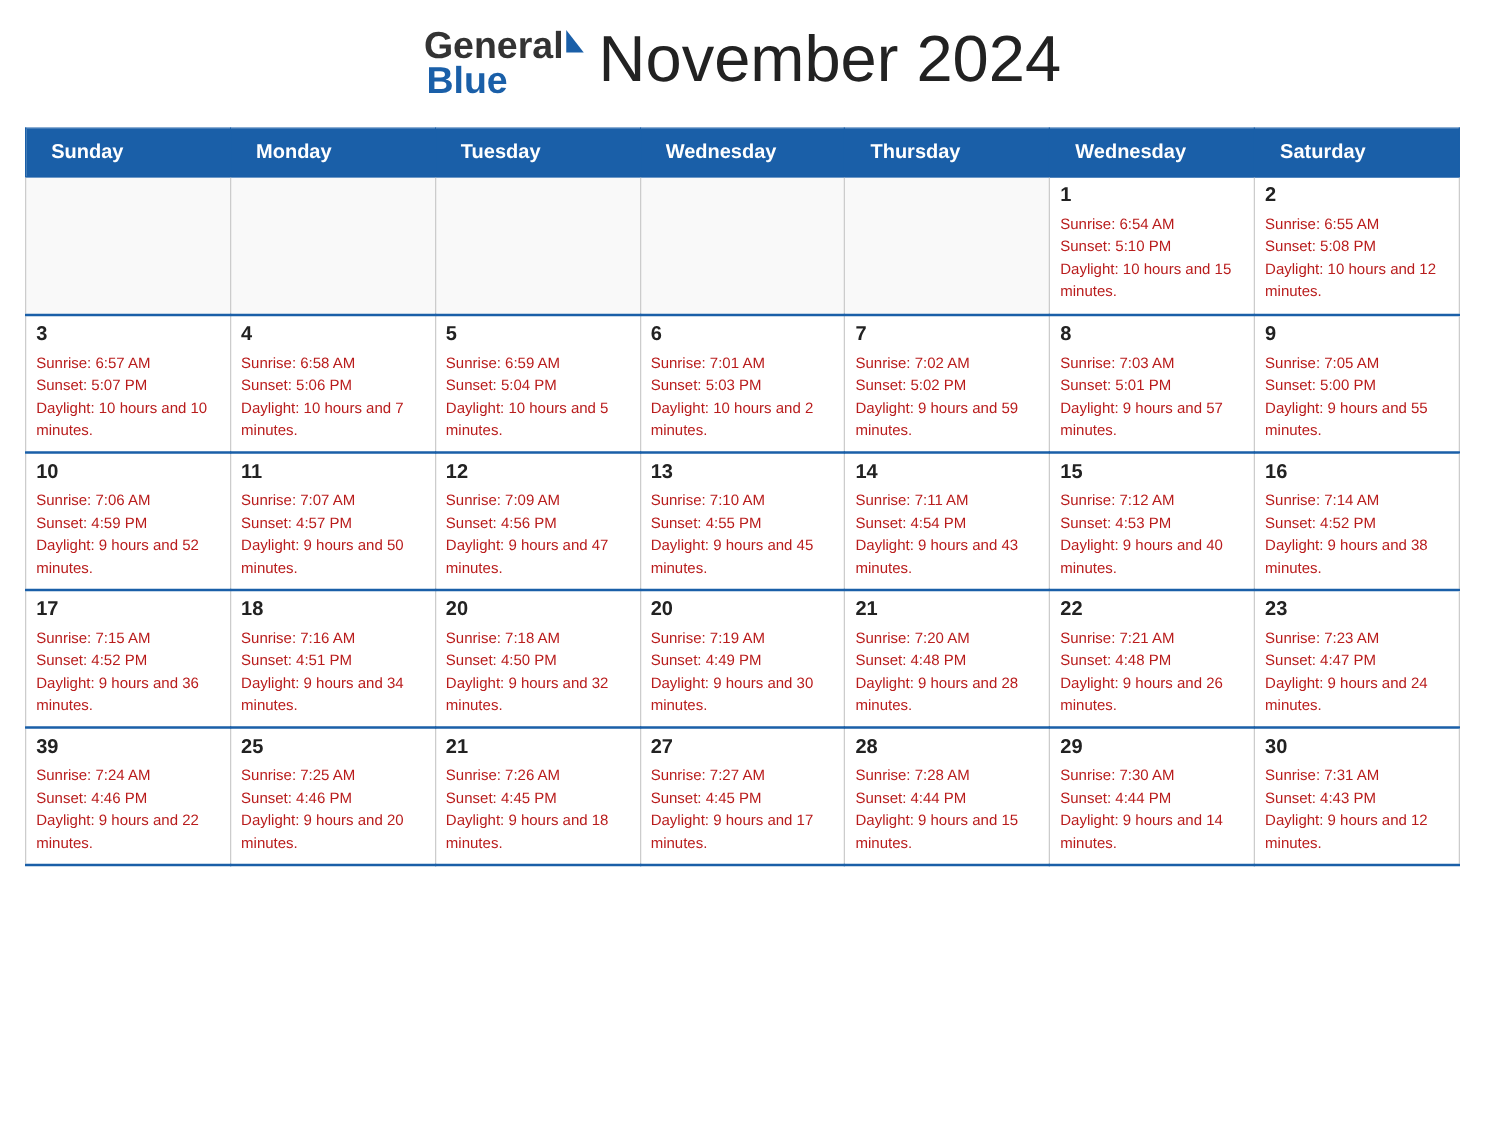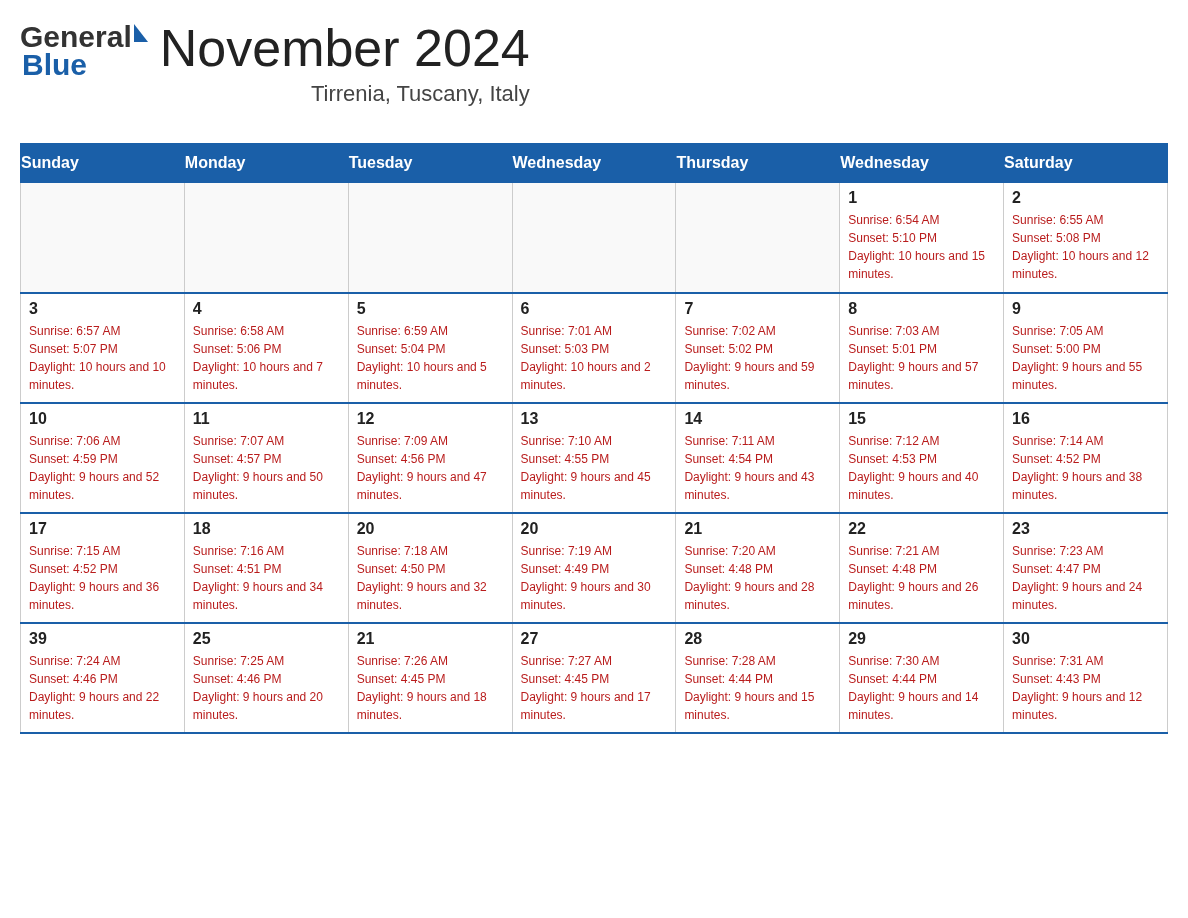--- a/index.html
+++ b/index.html
@@ -5,23 +5,23 @@
     * { box-sizing: border-box; margin: 0; padding: 0; }
     body {
       font-family: Arial, sans-serif;
       background: #fff;
       padding: 20px;
       width: 1188px;
       min-height: 918px;
     }
     .header {
       display: flex;
-      justify-content: flex-start;
+      justify-content: center;
       align-items: flex-start;
-      margin-bottom: 36px;
+      margin-bottom: 20px;
       gap: 12px;
     }
     .logo {
       display: flex;
       flex-direction: column;
       align-items: flex-start;
     }
     .title-area {
       text-align: right;
     }
@@ -39,21 +39,21 @@
     table {
       width: 100%;
       border-collapse: collapse;
       table-layout: fixed;
     }
     thead th {
       background-color: #1a5fa8;
       color: #fff;
       font-size: 16px;
       font-weight: bold;
-      padding: 10px 0;
+      padding: 10px 20px;
       text-align: left;
       border: 1px solid #1a5fa8;
     }
     tbody td {
       border: 1px solid #ccc;
       vertical-align: top;
       padding: 6px 8px;
       min-height: 90px;
       height: 110px;
     }
@@ -109,21 +109,20 @@
 <div class="header">
   <div class="logo">
     <div class="logo-line1">
       <span class="general-text">General</span>
       <span class="blue-arrow"></span>
     </div>
     <div class="logo-line2">Blue</div>
   </div>
   <div class="title-area">
     <div class="month-title">November 2024</div>
-    <div class="location">Tirrenia, Tuscany, Italy</div>
   </div>
 </div>
 
 <table>
   <thead>
     <tr>
     <th>Sunday</th>
         <th>Monday</th>
         <th>Tuesday</th>
         <th>Wednesday</th>

